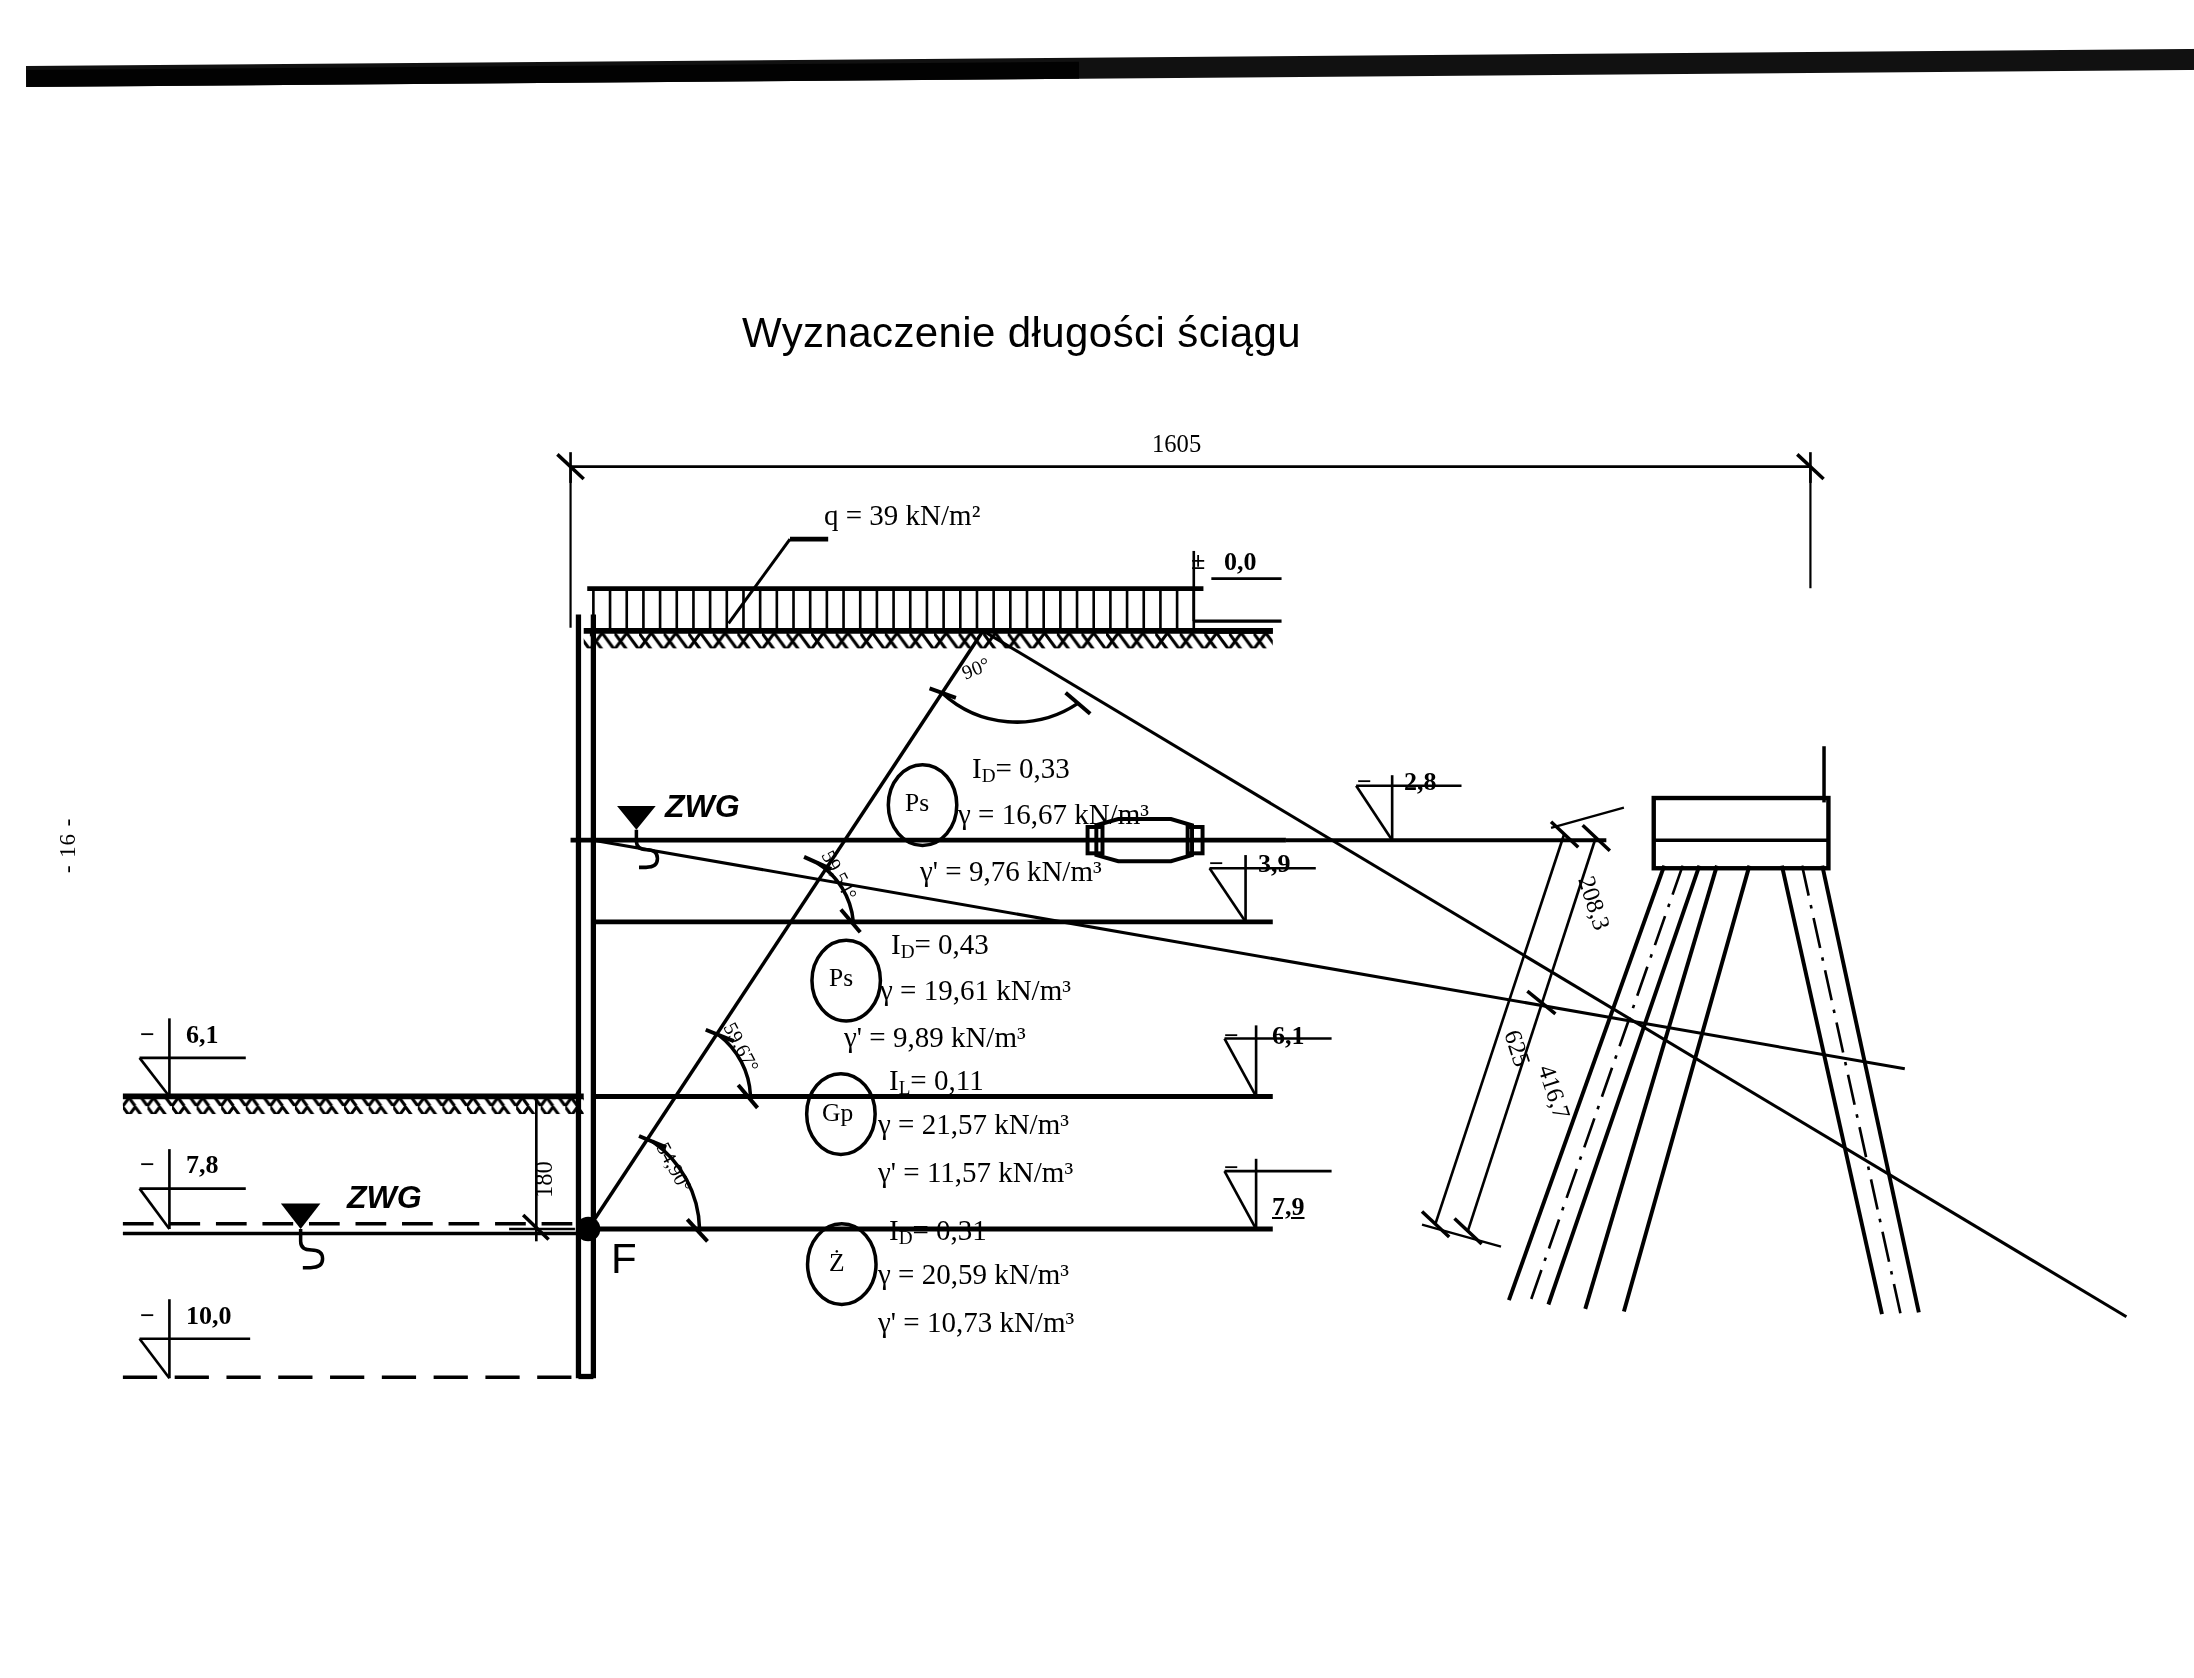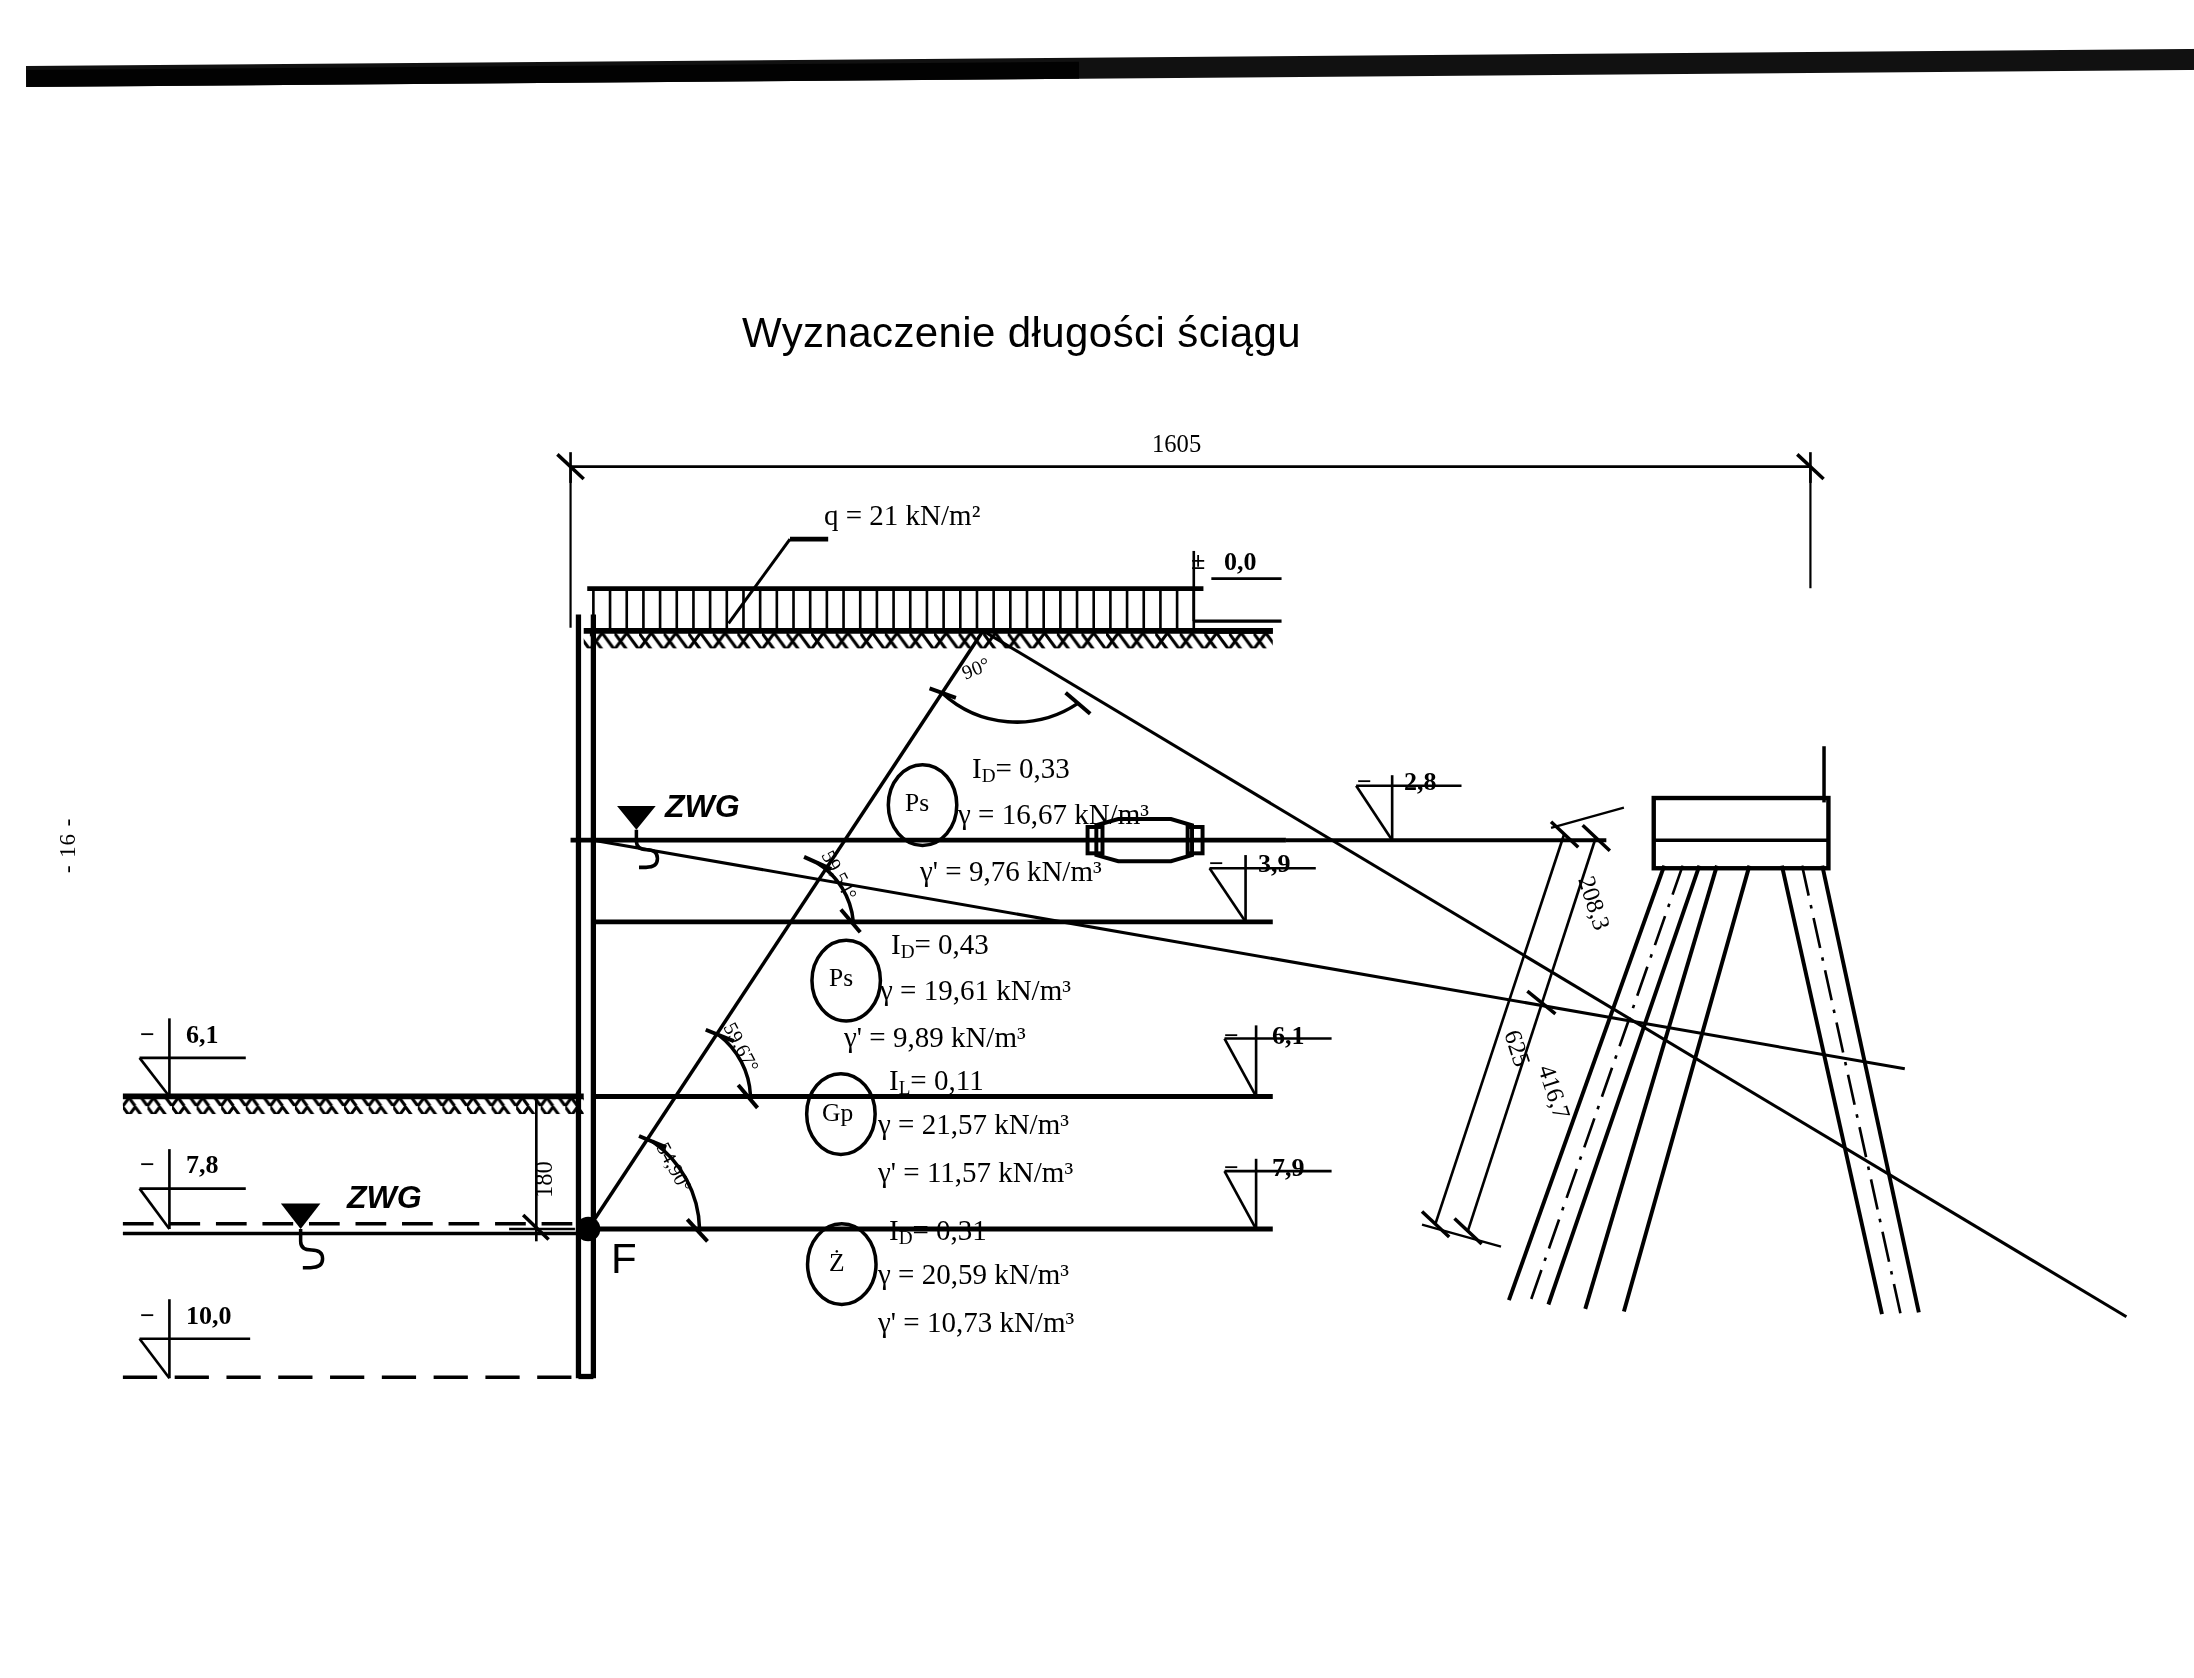--- a/index.html
+++ b/index.html
@@ -310,21 +310,21 @@
       <ellipse cx="1918" cy="2880" rx="78" ry="92"></ellipse>
     </g>
   </svg>
 
   <div class="txt title" style="left:742px;top:312px;">Wyznaczenie długości ściągu</div>
 
   <div class="txt pagemark" style="left:56px;top:873px;">- 16 -</div>
 
   <div class="txt dimnum" style="left:1152px;top:432px;">1605</div>
 
-  <div class="txt big" style="left:824px;top:501px;">q = 21 kN/m²</div>
+  <div class="txt big" style="left:824px;top:501px;">q = 39 kN/m²</div>
 
   <div class="txt elev" style="left:1191px;top:548px;">±</div>
   <div class="txt elev" style="left:1224px;top:549px;">0,0</div>
 
   <div class="txt sm" style="left:959px;top:664px;transform:rotate(-22deg);transform-origin:0 0;">90°</div>
 
   <div class="txt zwg" style="left:665px;top:790px;">ZWG</div>
 
   <div class="txt elev" style="left:1357px;top:769px;">−</div>
   <div class="txt elev" style="left:1404px;top:769px;">2,8</div>
@@ -369,21 +369,21 @@
   <div class="txt big" style="left:878px;top:1110px;">γ = 21,57 kN/m³</div>
   <div class="txt big" style="left:878px;top:1158px;">γ' = 11,57 kN/m³</div>
 
   <div class="txt sm" style="left:671px;top:1139px;transform:rotate(62deg);transform-origin:0 0;">54,90°</div>
 
   <div class="txt elev" style="left:140px;top:1152px;">−</div>
   <div class="txt elev" style="left:186px;top:1152px;">7,8</div>
   <div class="txt zwg" style="left:347px;top:1181px;">ZWG</div>
 
   <div class="txt elev" style="left:1224px;top:1155px;">−</div>
-  <div class="txt elev" style="left:1272px;top:1155px;">7,9</div>
+  <div class="txt elev" style="left:1272px;top:1194px;text-decoration:underline;">7,9</div>
 
   <div class="txt dimnum rot90" style="left:532px;top:1198px;">180</div>
 
   <div class="txt fpt" style="left:611px;top:1238px;">F</div>
 
   <div class="txt mid" style="left:829px;top:1250px;">
     <span>Ż</span>
   </div>
   <div class="txt big" style="left:889px;top:1216px;">
     <span>I</span><span class="sub">D</span>= <span>0,31</span>

